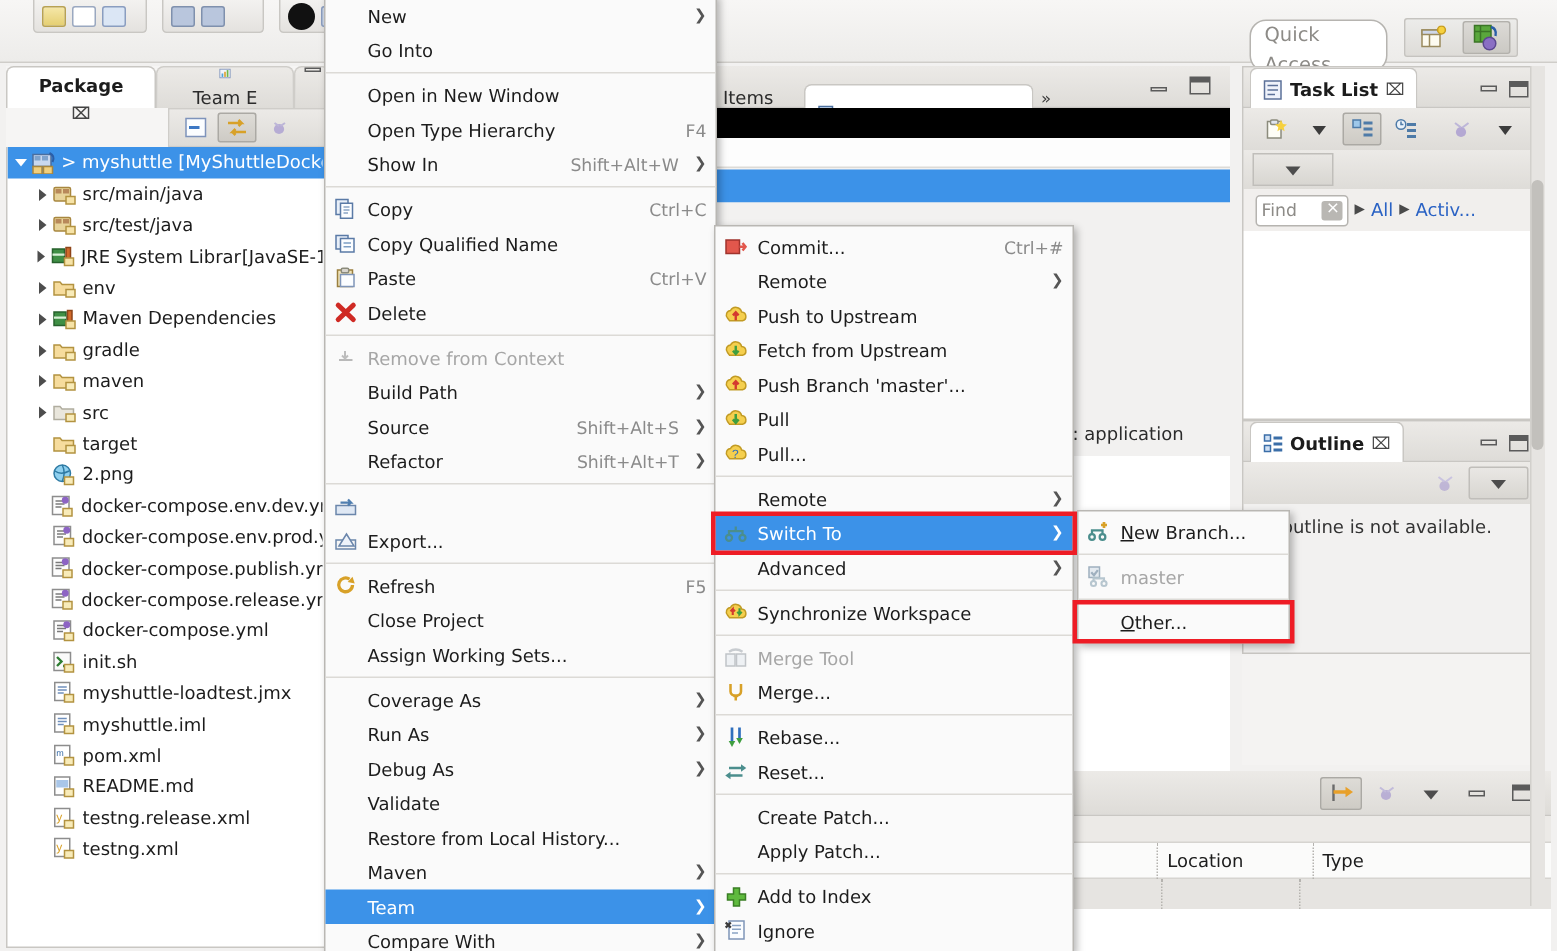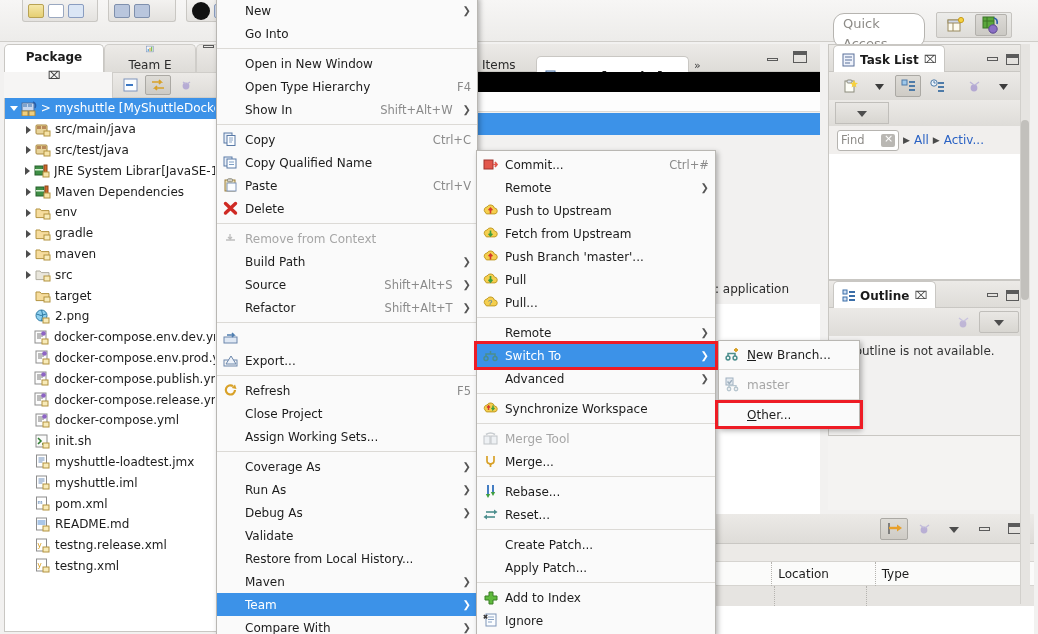--- a/index.html
+++ b/index.html
@@ -332,35 +332,35 @@
                 <rect x="10" y="2" width="3" height="11" fill="#d16a2b" stroke="#8e4418"></rect>
                 <rect x="9" y="9" width="6" height="5" fill="#f6e3a7" stroke="#b39340"></rect>
               </svg></span>
             <span class="tlabel">JRE System Library </span>
             <span class="tlabel dim">[JavaSE-1</span>
           </div>
           <div class="trow">
             <span style="display:inline-block;width:18px"></span>
             <span class="twist closed"></span>
             <span class="ticon"><svg width="17" height="15" viewBox="0 0 17 15">
+                <path d="M1 4 h4 l1.4 1.6 H14 v7 H1 z" fill="#f6dc9d" stroke="#b39340"></path>
+                <rect x="9" y="9" width="6" height="5" fill="#f8ebb9" stroke="#b39340"></rect>
+              </svg></span>
+            <span class="tlabel">env</span>
+          </div>
+          <div class="trow">
+            <span style="display:inline-block;width:18px"></span>
+            <span class="twist closed"></span>
+            <span class="ticon"><svg width="17" height="15" viewBox="0 0 17 15">
                 <rect x="1" y="3" width="8" height="9" fill="#3f8f45" stroke="#27612c"></rect>
                 <rect x="1" y="6" width="8" height="1.5" fill="#d8efd6"></rect>
                 <rect x="10" y="2" width="3" height="11" fill="#d16a2b" stroke="#8e4418"></rect>
                 <rect x="9" y="9" width="6" height="5" fill="#f6e3a7" stroke="#b39340"></rect>
               </svg></span>
             <span class="tlabel">Maven Dependencies</span>
-          </div>
-          <div class="trow">
-            <span style="display:inline-block;width:18px"></span>
-            <span class="twist closed"></span>
-            <span class="ticon"><svg width="17" height="15" viewBox="0 0 17 15">
-                <path d="M1 4 h4 l1.4 1.6 H14 v7 H1 z" fill="#f6dc9d" stroke="#b39340"></path>
-                <rect x="9" y="9" width="6" height="5" fill="#f8ebb9" stroke="#b39340"></rect>
-              </svg></span>
-            <span class="tlabel">env</span>
           </div>
           <div class="trow">
             <span style="display:inline-block;width:18px"></span>
             <span class="twist closed"></span>
             <span class="ticon"><svg width="17" height="15" viewBox="0 0 17 15">
                 <path d="M1 4 h4 l1.4 1.6 H14 v7 H1 z" fill="#f6dc9d" stroke="#b39340"></path>
                 <rect x="9" y="9" width="6" height="5" fill="#f8ebb9" stroke="#b39340"></rect>
               </svg></span>
             <span class="tlabel">gradle</span>
           </div>

